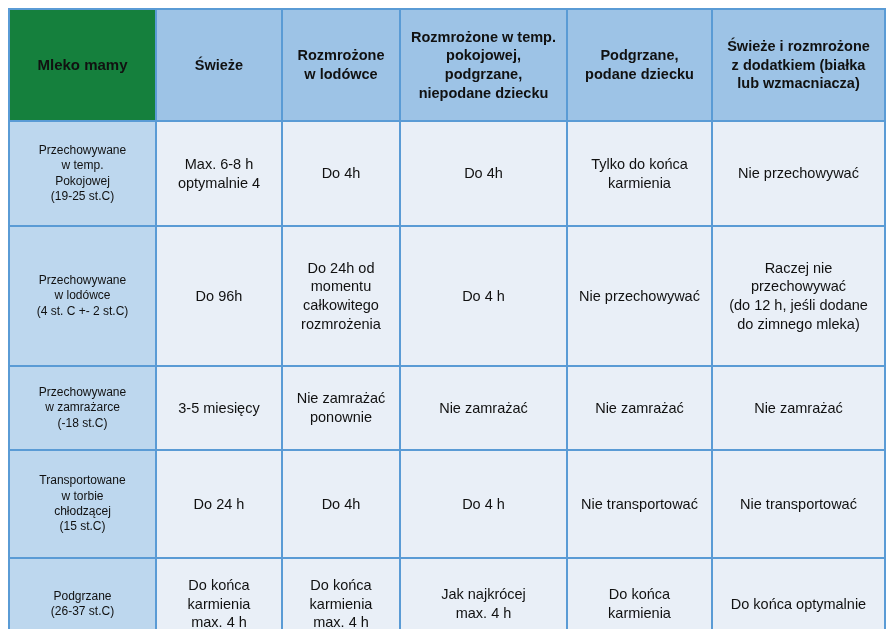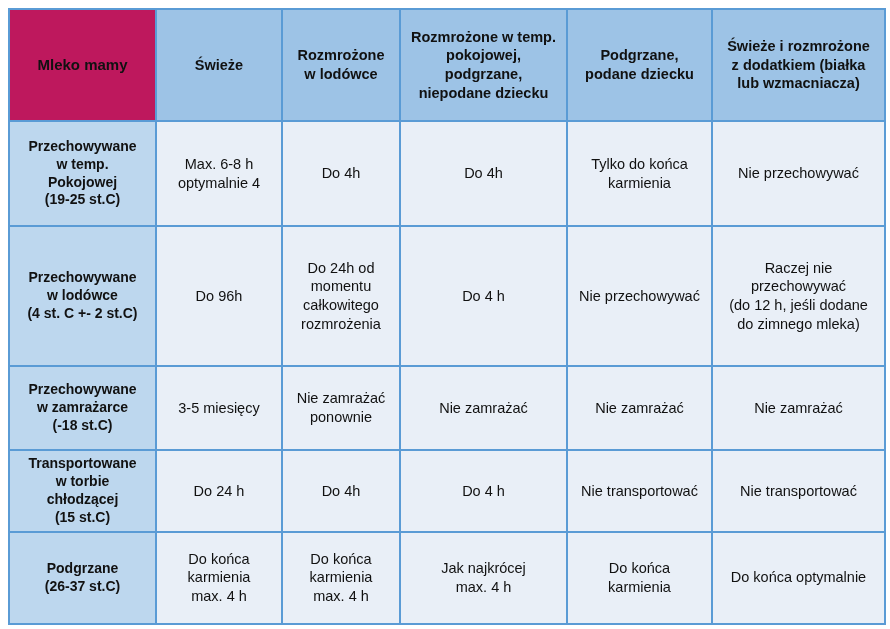--- a/index.html
+++ b/index.html
@@ -34,39 +34,39 @@
     border: 2px solid #5a9bd5;
     text-align: center;
     vertical-align: middle;
     padding: 4px 6px;
     line-height: 1.28;
     color: #111111;
   }
 
   
   td.corner-cell {
-    background: #be185d;
+    background: #15803d;
     font-weight: bold;
     font-size: 15px;
     color: #0d0d0d;
   }
 
   
   td.col-head {
     background: #9dc3e6;
     font-weight: bold;
     font-size: 14.5px;
     color: #0d0d0d;
   }
 
   
   td.row-head {
     background: #bdd7ee;
-    font-weight: bold;
-    font-size: 14px;
+    font-weight: normal;
+    font-size: 12px;
     color: #0d0d0d;
   }
 
   
   td.body-cell {
     background: #e9eff7;
     font-weight: normal;
     font-size: 14.5px;
     color: #1a1a1a;
   }
@@ -77,21 +77,21 @@
   col.c2 { width: 118px; }
   col.c3 { width: 167px; }
   col.c4 { width: 145px; }
   col.c5 { width: 173px; }
 
   
   tr.r-head { height: 112px; }
   tr.r-0 { height: 105px; }
   tr.r-1 { height: 140px; }
   tr.r-2 { height: 84px; }
-  tr.r-3 { height: 76px; }
+  tr.r-3 { height: 108px; }
   tr.r-4 { height: 92px; }
 </style>
 </head>
 <body>
 
 <div id="milk-table-wrap">
   <table class="milk-table">
     <colgroup>
       <col class="c0">
         <col class="c1">

